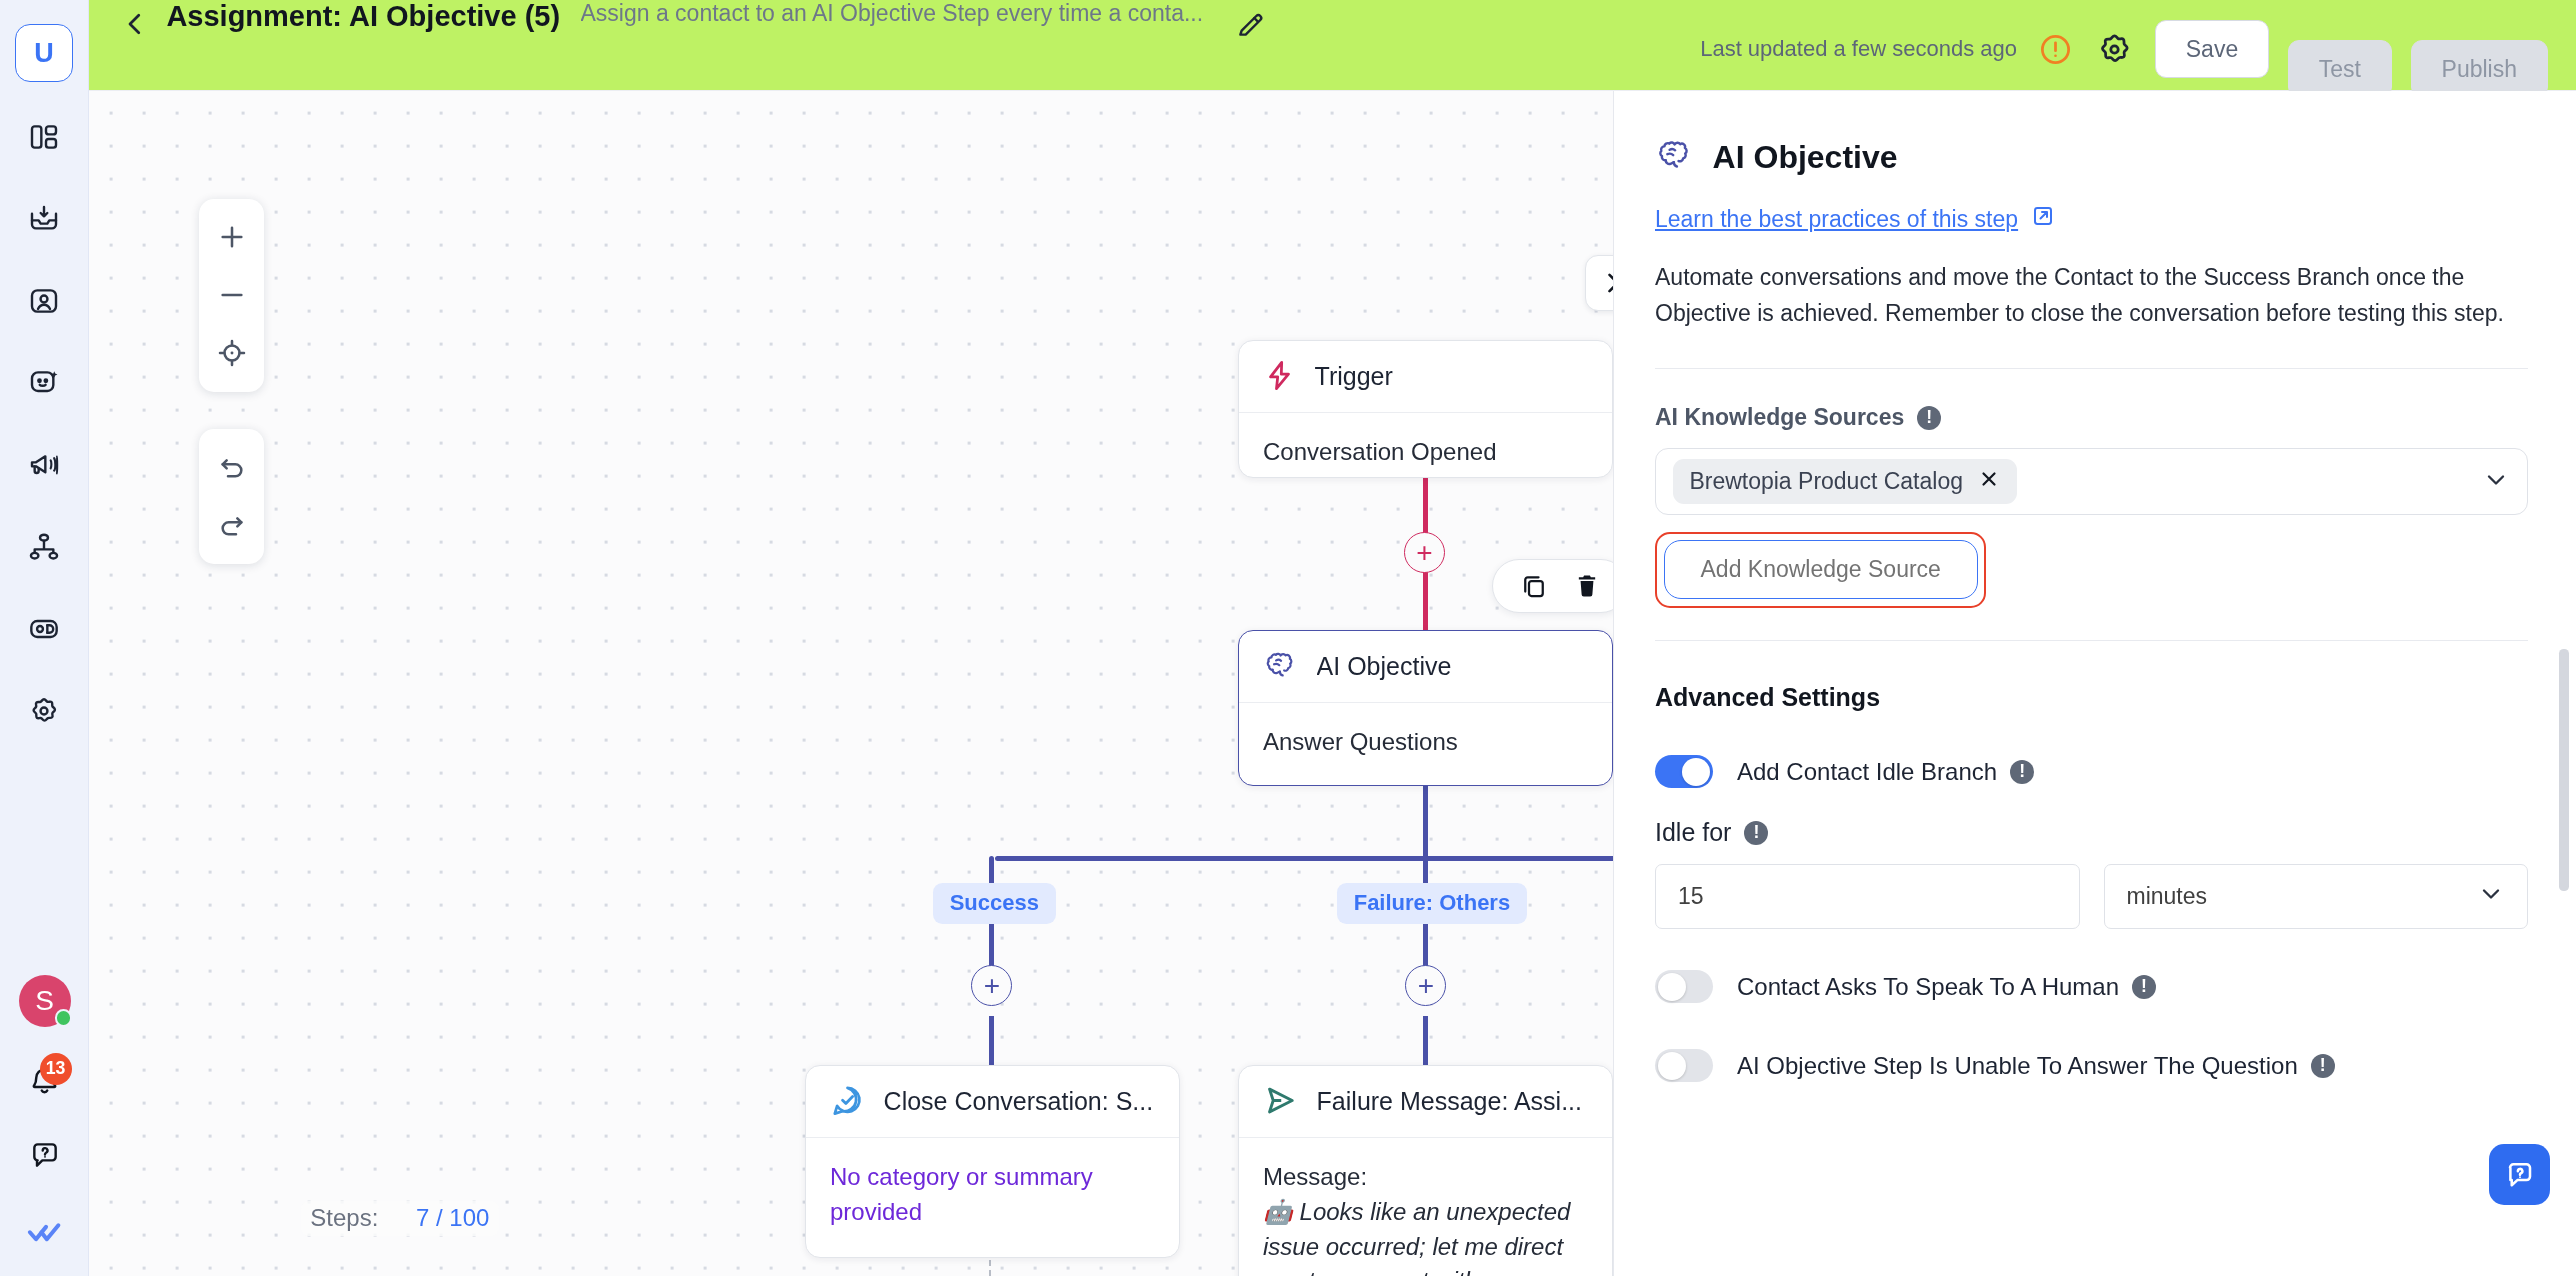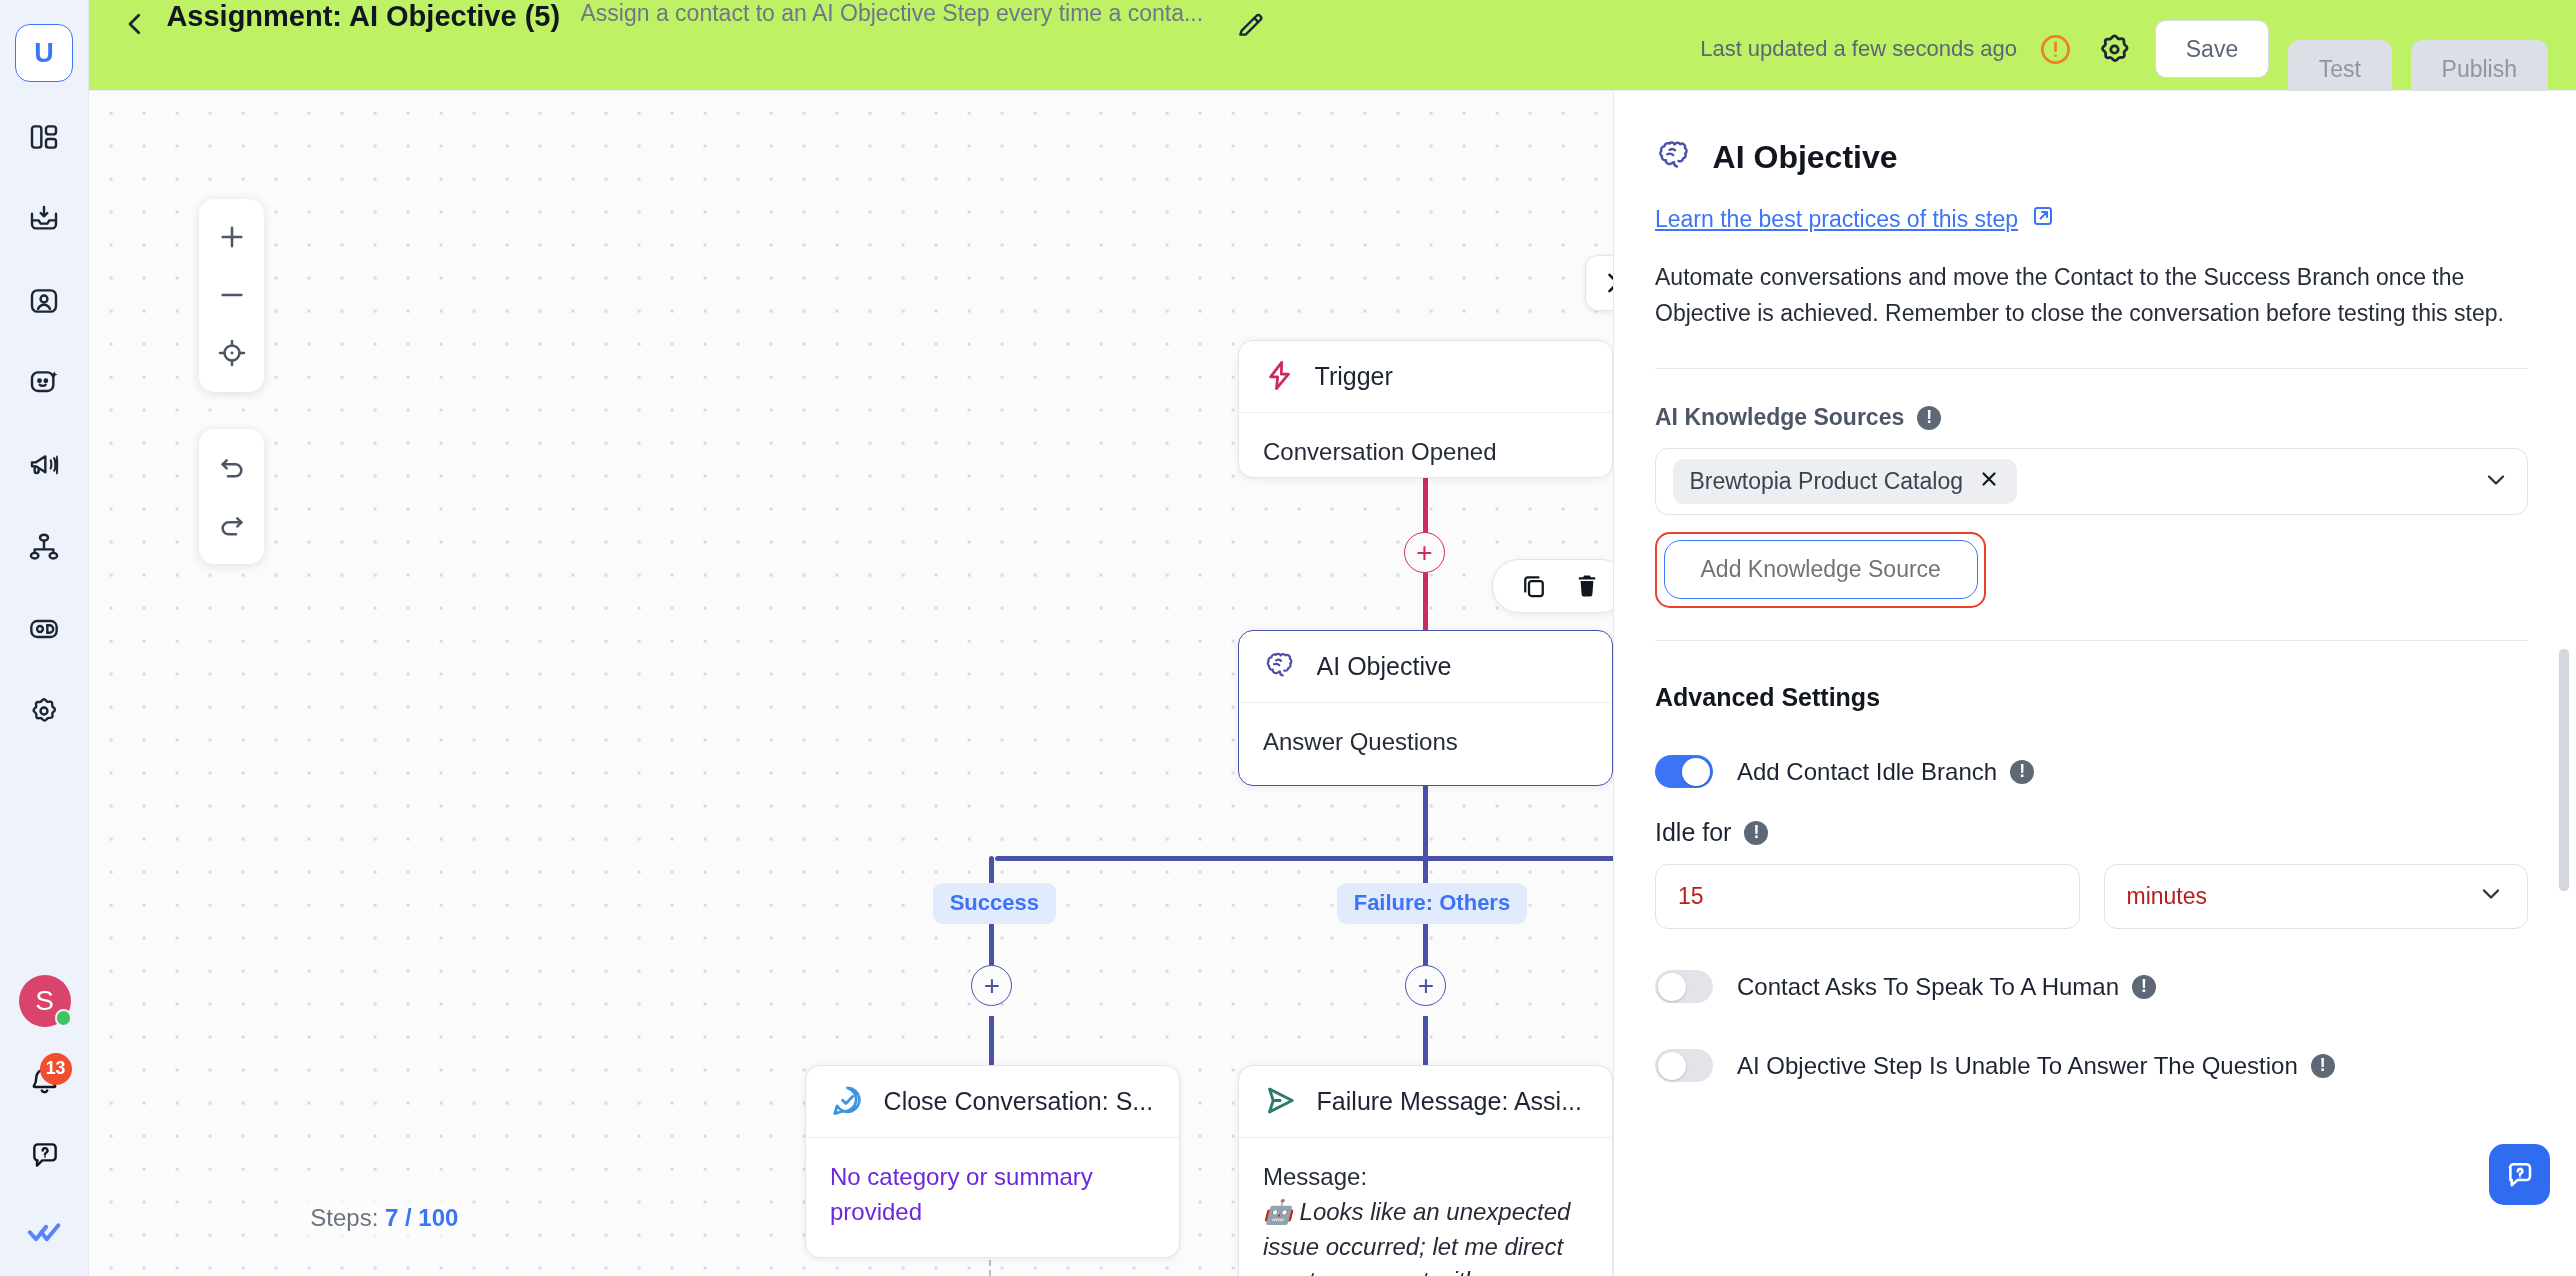--- a/index.html
+++ b/index.html
@@ -89,21 +89,21 @@
     position: absolute; background: #fff; border-radius: 15px;
     box-shadow: 0 1.9px 9.3px rgba(20,30,60,.12); display: flex; flex-direction: column;
     align-items: center; padding: 9.3px 0; width: 65px;
   }
   .ctrl-btn { width: 65px; height: 58px; display:flex; align-items:center; justify-content:center;
      color:#4d5666; }
   .steps-pill {
     position: absolute; left: 212px; bottom: 41px; font-size: 24px; color: #6b7280;
     background: rgba(251,251,252,.85); padding: 3.7px 9.3px; border-radius: 7.4px;
   }
-  .steps-pill b { color: #3b74f5; font-weight: 700; }
+  .steps-pill b { color: #3b74f5; font-weight: 400; margin-left: 31px; }
 
   
   .node {
     position: absolute; background: #fff; border: 0.9px solid #e2e5ea; border-radius: 15px;
     box-shadow: 0 1.9px 7.4px rgba(25,35,60,.07); overflow: hidden;
   }
   .node.selected { border: 1.9px solid #4a51a8; }
   .node-head { height: 72px; display: flex; align-items: center; gap: 18.6px;
      padding: 0 24px; border-bottom: 0.9px solid #ebedf1; }
   .node-head .t { font-size: 25px; color: #1d2433; white-space: nowrap;
@@ -189,22 +189,22 @@
       flex: 0 0 58px; }
   .toggle.on { background: #3b74f5; }
   .toggle.off { background: #e2e4e9; }
   .toggle .knob { position: absolute; top: 2.8px; width: 28px; height: 28px;
       border-radius: 50%; background: #fff; box-shadow: 0 0.9px 2.8px rgba(0,0,0,.2); }
   .toggle.on .knob { right: 2.8px; }
   .toggle.off .knob { left: 2.8px; }
   .toggle-label { font-size: 24px; color: #1d2433; display: flex; align-items: center; gap: 13px; }
 
   .input-box {
-    border: 0.9px solid #dfe2e8; border-radius: 13px; height: 65px; display: flex;
-    align-items: center; padding: 0 22px; font-size: 23px; color: #b91c1c;
+    border: 0.9px solid #dfe2e8; border-radius: 7px; height: 65px; display: flex;
+    align-items: center; padding: 0 22px; font-size: 23px; color: #404040;
     background: #fff;
   }
   .row2 { display: flex; gap: 24px; }
   .row2 > div { flex: 1 1 0; }
   .sel-caret { margin-left: auto; color: #2b3240; }
 
   .panel-scrollbar {
     position: absolute; right: 7.4px; top: 558px; width: 9.3px; height: 242px;
     border-radius: 4.6px; background: #d4d7de;
   }

